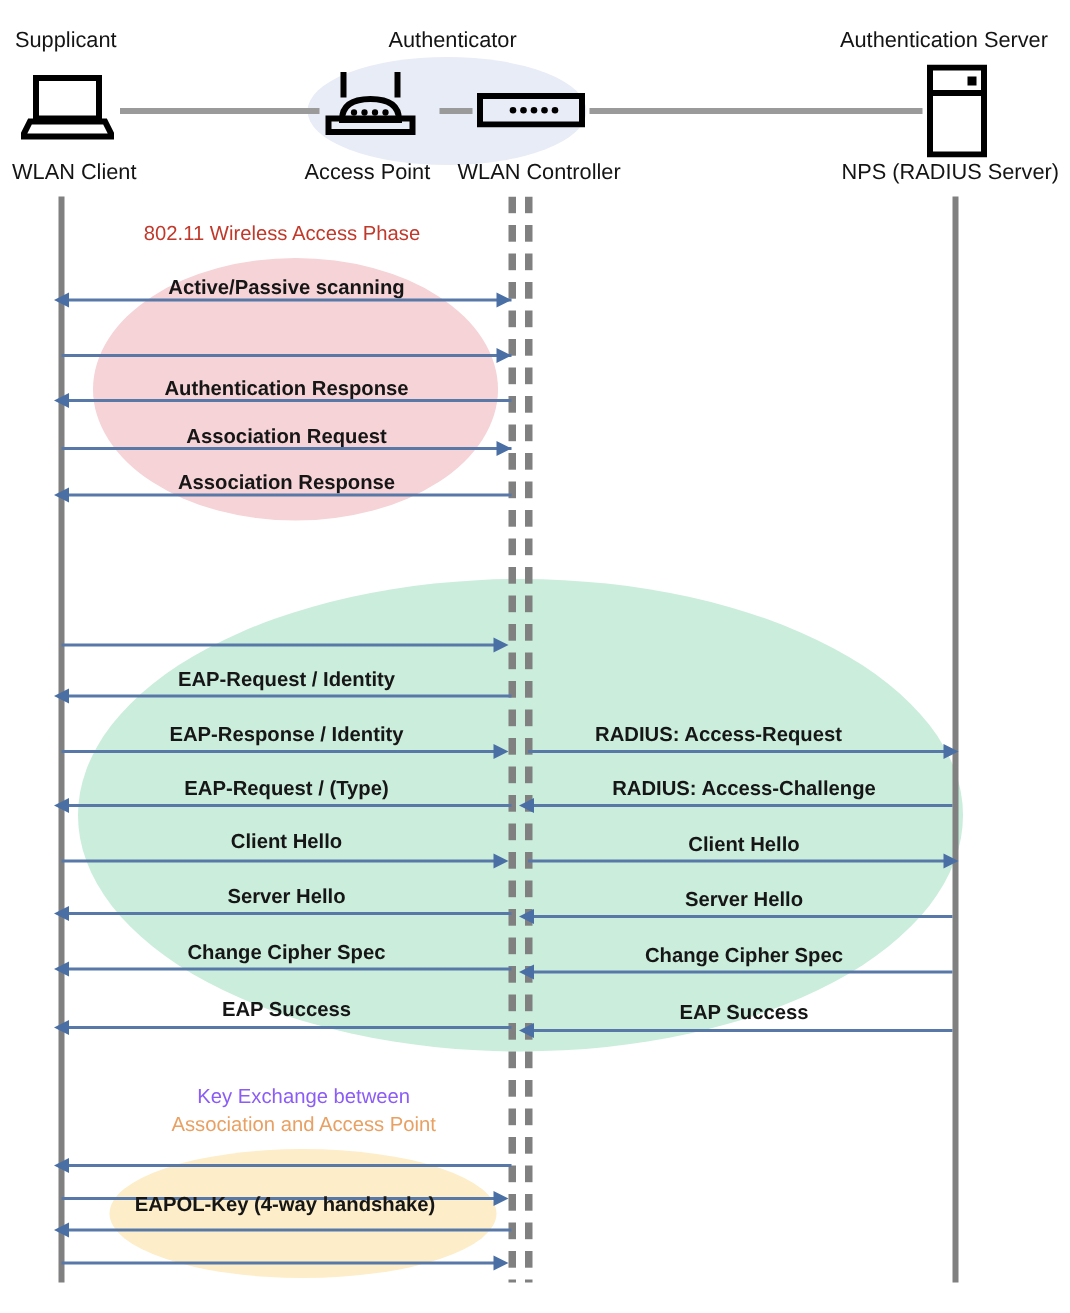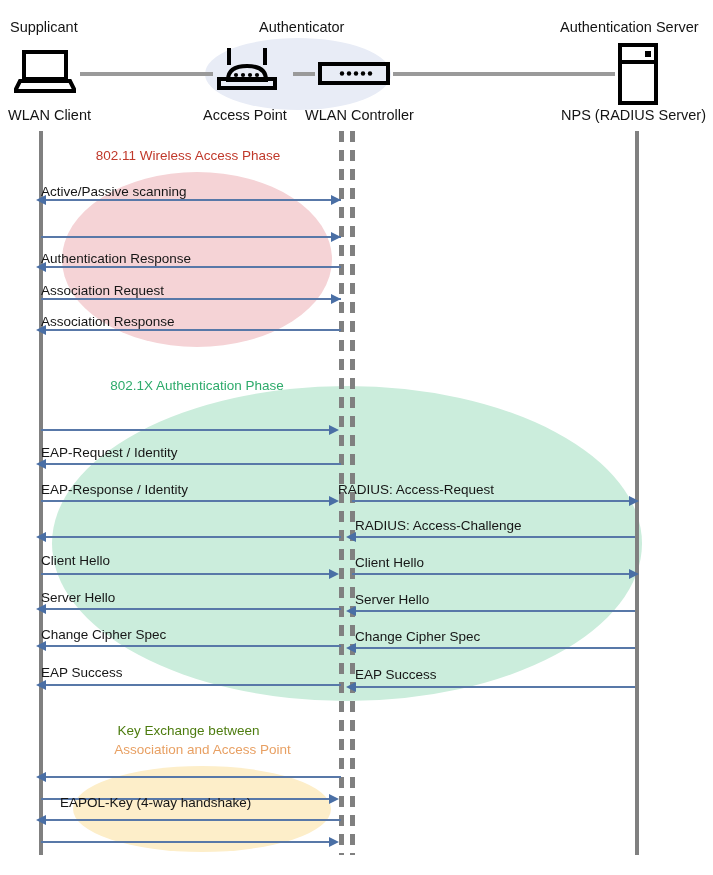--- a/index.html
+++ b/index.html
@@ -30,21 +30,21 @@
   .blob-yellow{background:#fdeec9;}
 
   
   .phase-cap{position:absolute;font-size:13.5px;text-align:center;white-space:nowrap;line-height:19px;}
 
   
   .msg{position:absolute;height:2px;background:#5878a8;}
   .arw{position:absolute;width:0;height:0;border-top:5px solid transparent;border-bottom:5px solid transparent;}
   .arw-r{border-left:10px solid #4a6fa5;}
   .arw-l{border-right:10px solid #4a6fa5;}
-  .msg-label{position:absolute;font-size:13.5px;color:#161616;white-space:nowrap;}
+  .msg-label{position:absolute;font-size:13.5px;color:#161616;text-align:center;white-space:nowrap;font-weight:bold;}
 </style>
 </head>
 <body>
 
 <div id="stage">
 
   <div class="auth-blob"></div>
 
   <div class="actor-title" style="left:10px;top:19px;">Supplicant</div>
   <div class="actor-title" style="left:259px;top:19px;">Authenticator</div>
@@ -122,36 +122,36 @@
   <div class="arw arw-l" style="left:36px;top:262px;"></div>
 
   <div class="msg-label" style="left:41px;top:283px;width:300px;">Association Request</div>
   <div class="msg" style="left:41px;top:298px;width:300px;"></div>
   <div class="arw arw-r" style="left:331px;top:294px;"></div>
 
   <div class="msg-label" style="left:41px;top:314px;width:300px;">Association Response</div>
   <div class="msg" style="left:41px;top:329px;width:300px;"></div>
   <div class="arw arw-l" style="left:36px;top:325px;"></div>
 
-  <div class="phase-cap" style="left:97px;top:376px;width:200px;color:#2eab6b;">802.1X Authentication Phase</div>
 
   <div class="msg" style="left:41px;top:429px;width:294px;"></div>
   <div class="arw arw-r" style="left:329px;top:425px;"></div>
 
   <div class="msg-label" style="left:41px;top:445px;width:300px;">EAP-Request / Identity</div>
   <div class="msg" style="left:41px;top:463px;width:300px;"></div>
   <div class="arw arw-l" style="left:36px;top:459px;"></div>
 
   <div class="msg-label" style="left:41px;top:482px;width:300px;">EAP-Response / Identity</div>
   <div class="msg" style="left:41px;top:500px;width:294px;"></div>
   <div class="arw arw-r" style="left:329px;top:496px;"></div>
   <div class="msg-label" style="left:338px;top:482px;width:282px;">RADIUS: Access-Request</div>
   <div class="msg" style="left:352px;top:500px;width:283px;"></div>
   <div class="arw arw-r" style="left:629px;top:496px;"></div>
 
+  <div class="msg-label" style="left:41px;top:518px;width:300px;">EAP-Request / (Type)</div>
   <div class="msg" style="left:41px;top:536px;width:300px;"></div>
   <div class="arw arw-l" style="left:36px;top:532px;"></div>
   <div class="msg-label" style="left:355px;top:518px;width:282px;">RADIUS: Access-Challenge</div>
   <div class="msg" style="left:356px;top:536px;width:279px;"></div>
   <div class="arw arw-l" style="left:346px;top:532px;"></div>
 
   <div class="msg-label" style="left:41px;top:553px;width:300px;">Client Hello</div>
   <div class="msg" style="left:41px;top:573px;width:294px;"></div>
   <div class="arw arw-r" style="left:329px;top:569px;"></div>
   <div class="msg-label" style="left:355px;top:555px;width:282px;">Client Hello</div>
@@ -172,21 +172,21 @@
   <div class="msg" style="left:356px;top:647px;width:279px;"></div>
   <div class="arw arw-l" style="left:346px;top:643px;"></div>
 
   <div class="msg-label" style="left:41px;top:665px;width:300px;">EAP Success</div>
   <div class="msg" style="left:41px;top:684px;width:300px;"></div>
   <div class="arw arw-l" style="left:36px;top:680px;"></div>
   <div class="msg-label" style="left:355px;top:667px;width:282px;">EAP Success</div>
   <div class="msg" style="left:356px;top:686px;width:279px;"></div>
   <div class="arw arw-l" style="left:346px;top:682px;"></div>
 
-  <div class="phase-cap" style="left:81px;top:721px;width:215px;color:#4d7c0f;">Key Exchange between</div>
+  <div class="phase-cap" style="left:95px;top:721px;width:215px;color:#8b5cf6;">Key Exchange between</div>
   <div class="phase-cap" style="left:95px;top:740px;width:215px;color:#e8a063;">Association and Access Point</div>
 
   <div class="msg" style="left:41px;top:776px;width:300px;"></div>
   <div class="arw arw-l" style="left:36px;top:772px;"></div>
 
   <div class="msg" style="left:41px;top:798px;width:294px;"></div>
   <div class="arw arw-r" style="left:329px;top:794px;"></div>
 
   <div class="msg" style="left:41px;top:819px;width:300px;"></div>
   <div class="arw arw-l" style="left:36px;top:815px;"></div>

